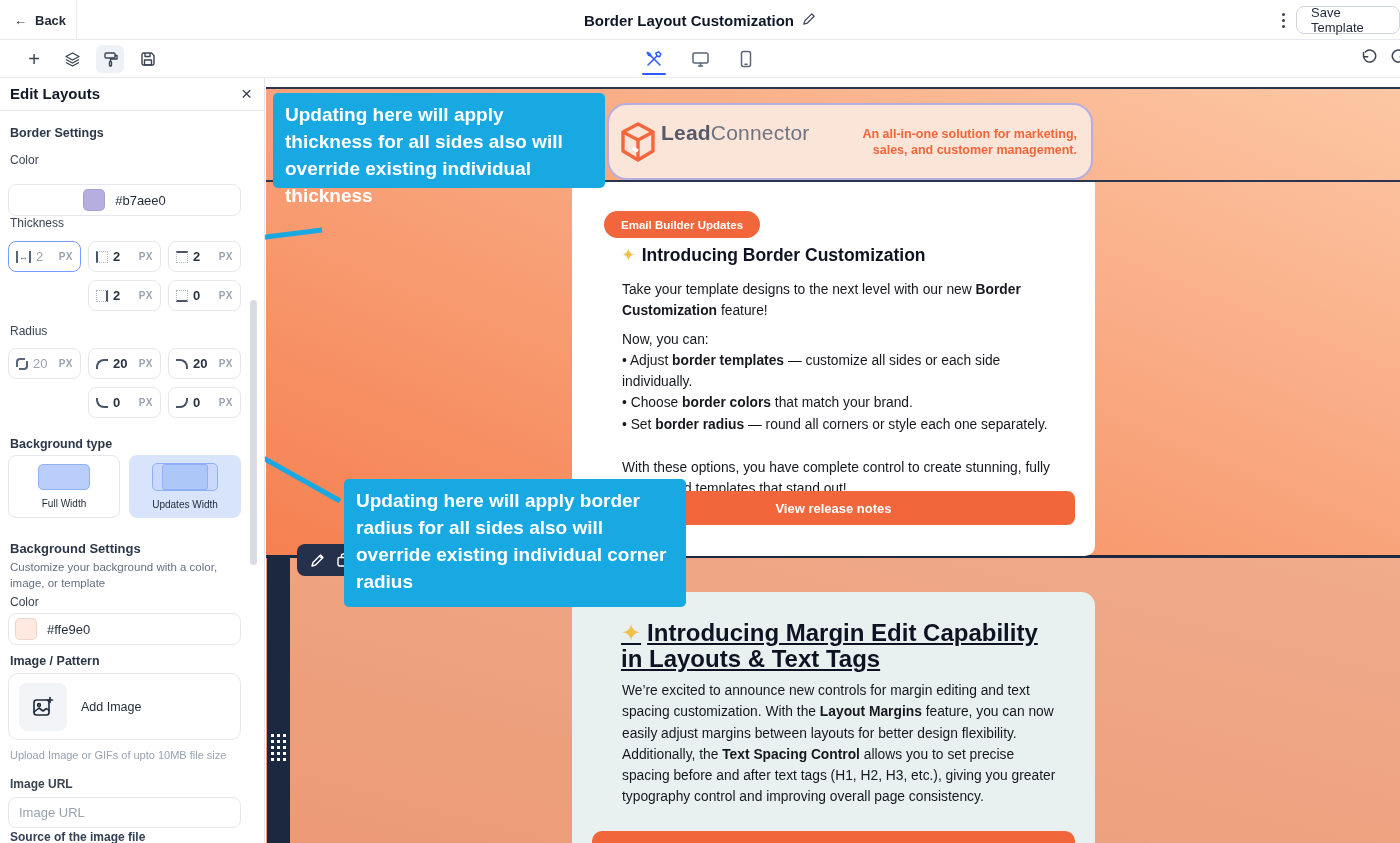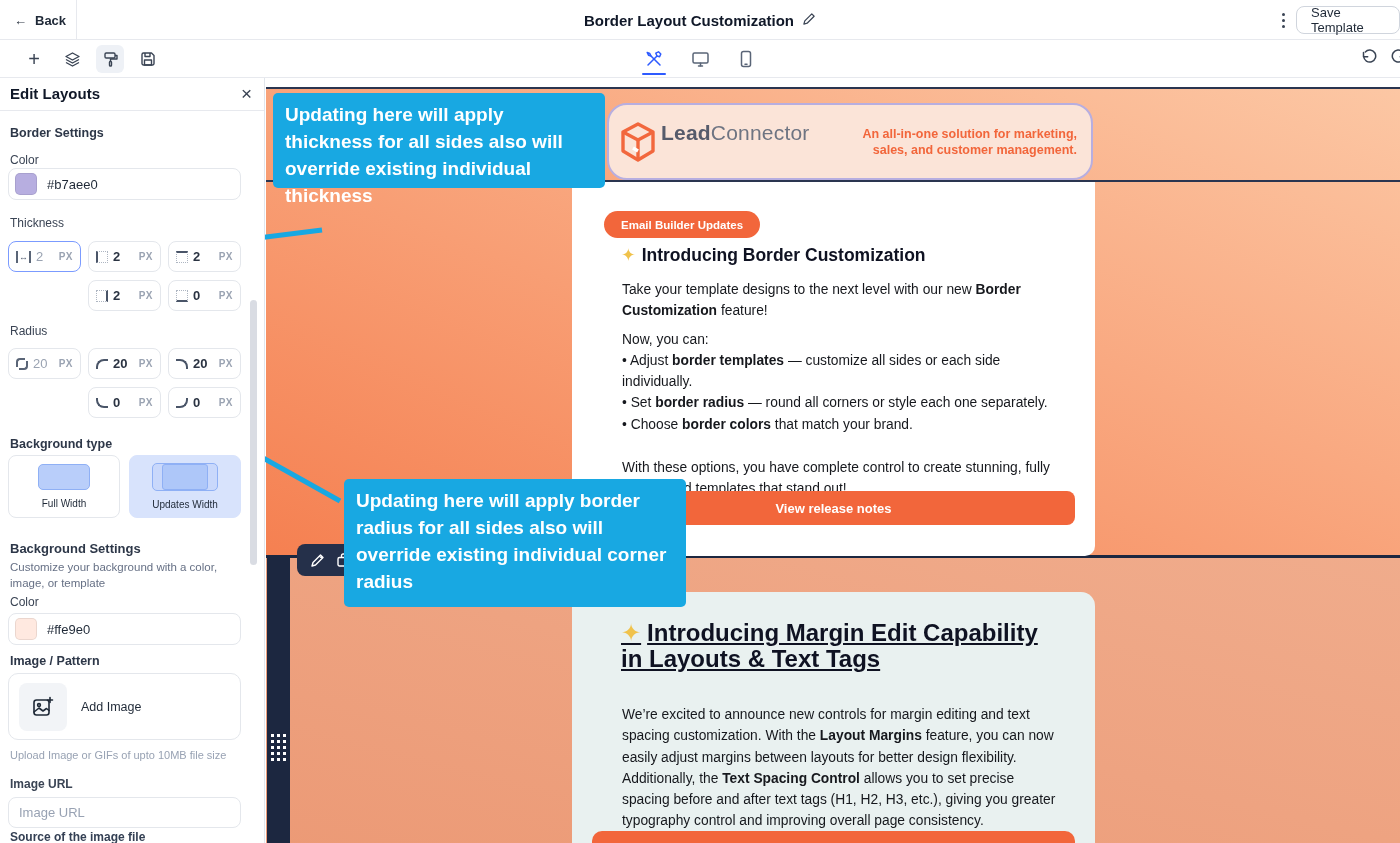--- a/index.html
+++ b/index.html
@@ -135,21 +135,21 @@
   .hline3 { position:absolute; left:266px; top:555px; width:1134px; height:3px; background:#1C2740; }
   .left-strip { position:absolute; left:267px; top:558px; width:23px; height:285px; background:#1C2740; z-index:3; }
   .drag-handle { position:absolute; left:4px; top:176px; width:15px; display:grid;
     grid-template-columns:repeat(3,3px); grid-auto-rows:3px; gap:3px 3px; justify-content:center; cursor:grab; }
   .drag-handle i { background:#fff; width:3px; height:3px; }
 
   .mint-card { position:absolute; left:572px; top:592px; width:523px; height:260px; background:#E9F1F0;
     border-radius:14px 14px 0 0; z-index:1; }
   .card-h2 { position:absolute; left:49px; top:28px; width:430px; font-size:24px; font-weight:700;
     color:#0F1222; line-height:26px;text-decoration:underline; }
-  .card2-body { position:absolute; left:50px; top:88px; width:438px; font-size:13.8px; color:#16181D; line-height:21.3px;margin-top:24px; }
+  .card2-body { position:absolute; left:50px; top:88px; width:438px; font-size:13.8px; color:#16181D; line-height:21.3px; }
   .cta-btn2 { position:absolute; left:20px; top:239px; width:483px; height:40px; background:#F2663B;
     border-radius:10px; cursor:pointer; }
 
   .layout-toolbar { position:absolute; left:297px; top:544px; width:66px; height:32px; background:#25304A;
     border-radius:8px; display:flex; align-items:center; justify-content:center; gap:12px; color:#fff; z-index:4; }
   .lt-icon { cursor:pointer; display:flex; }
 
   .tooltip { position:absolute; background:#18A8E2; border-radius:5px; color:#fff; font-size:19px; font-weight:700;
     line-height:27px; padding:8px 12px; z-index:10; }
   .tooltip1 { left:273px; top:93px; width:332px; height:95px; }
@@ -185,22 +185,22 @@
 
   <div class="white-card">
     <div class="badge">Email Builder Updates</div>
     <div class="card-h1">
       <span class="sparkle">✦</span><span>Introducing Border Customization</span>
     </div>
     <div class="card-body">
       <p><span>Take your template designs to the next level with our new </span><b>Border Customization</b><span> feature!</span></p>
       <p class="gap-s"><span>Now, you can:</span></p>
       <p><span>• Adjust </span><b>border templates</b><span> — customize all sides or each side individually.</span></p>
+      <p><span>• Choose </span><b>border colors</b><span> that match your brand.</span></p>
       <p><span>• Set </span><b>border radius</b><span> — round all corners or style each one separately.</span></p>
-      <p><span>• Choose </span><b>border colors</b><span> that match your brand.</span></p>
       <p class="gap-l"><span>With these options, you have complete control to create stunning, fully customized templates that stand out!</span></p>
     </div>
     <div class="cta-btn">View release notes</div>
   </div>
 
   <div class="section2-bg"></div>
   <div class="hline3"></div>
   <div class="left-strip">
     <div class="drag-handle">
       <i></i>
@@ -335,21 +335,21 @@
   </div>
 
   <div class="panel">
     <div class="panel-header">
       <div class="panel-title">Edit Layouts</div>
       <div class="panel-close">×</div>
     </div>
 
     <div class="sec-heading" style="top:48px;">Border Settings</div>
     <div class="field-label" style="top:75px;">Color</div>
-    <div class="color-field" style="top:90px;">
+    <div class="color-field" style="top:106px;justify-content:center;">
       <span class="swatch" style="background:#b7aee0;"></span>
       <span>#b7aee0</span>
     </div>
 
     <div class="field-label" style="top:138px;">Thickness</div>
     <div class="num-input focused" style="left:8px; top:163px;">
       <span class="icon-thick-all">↔</span>
       <span class="val muted">2</span>
       <span class="unit">PX</span>
     </div>

